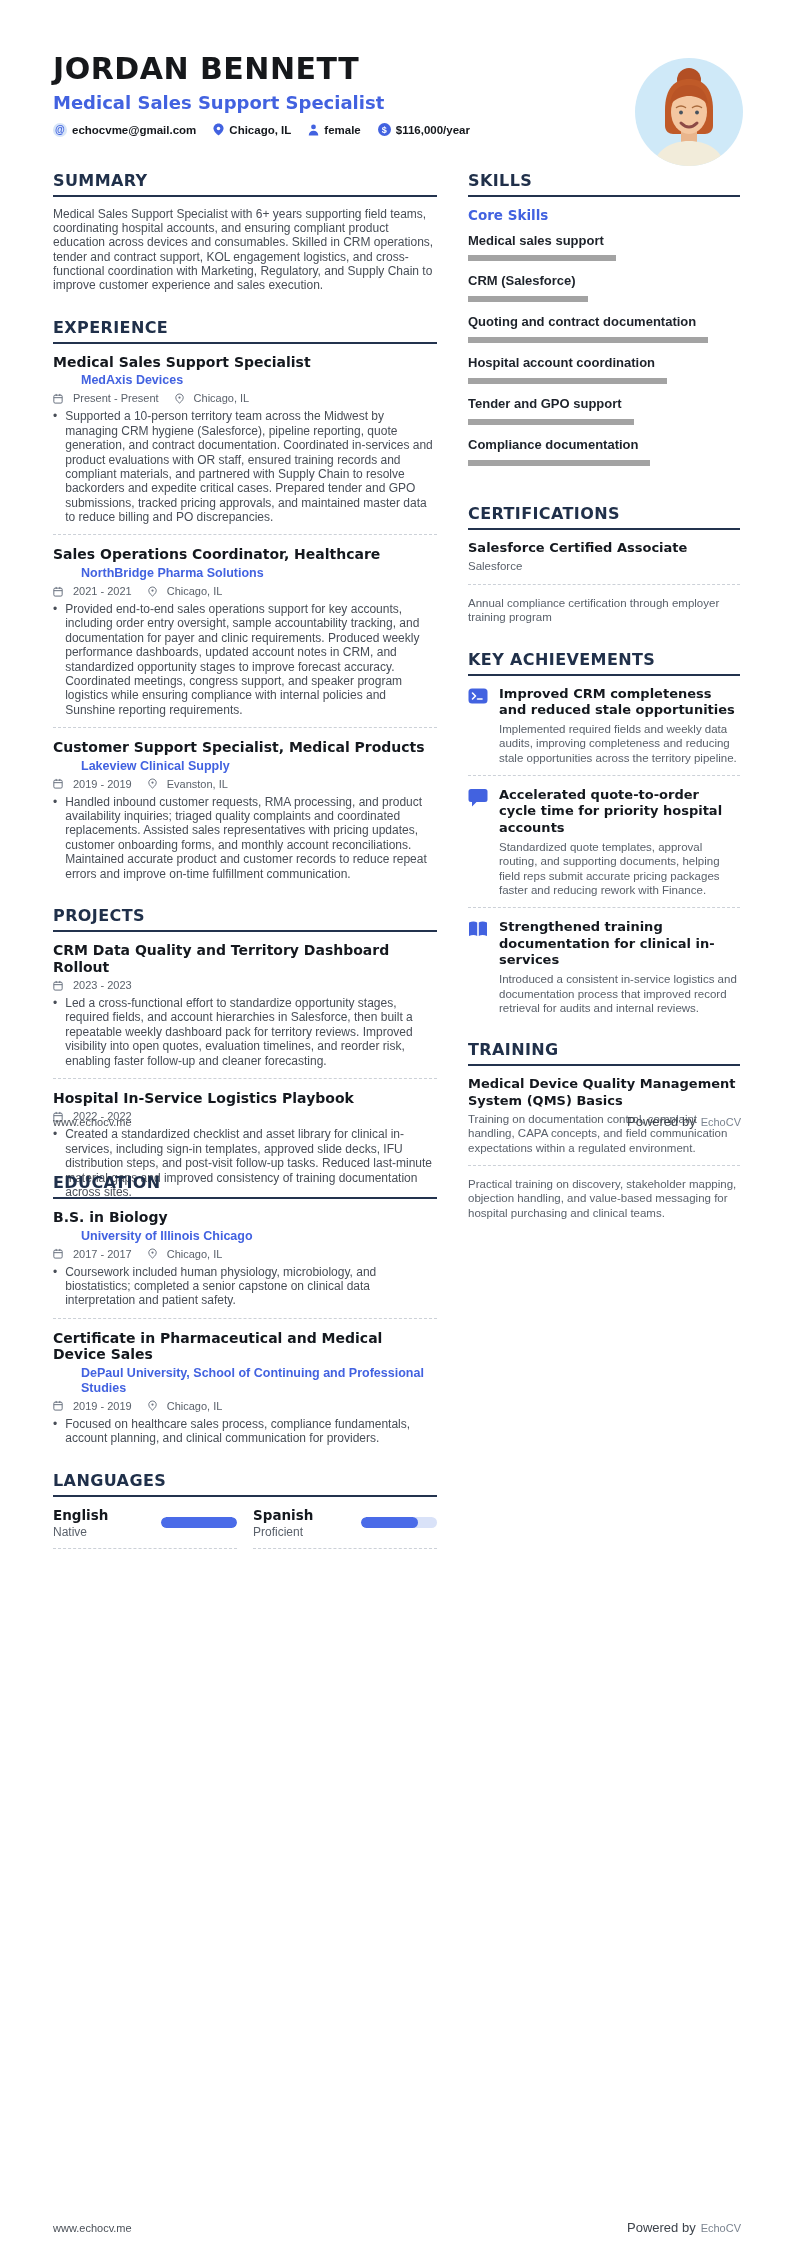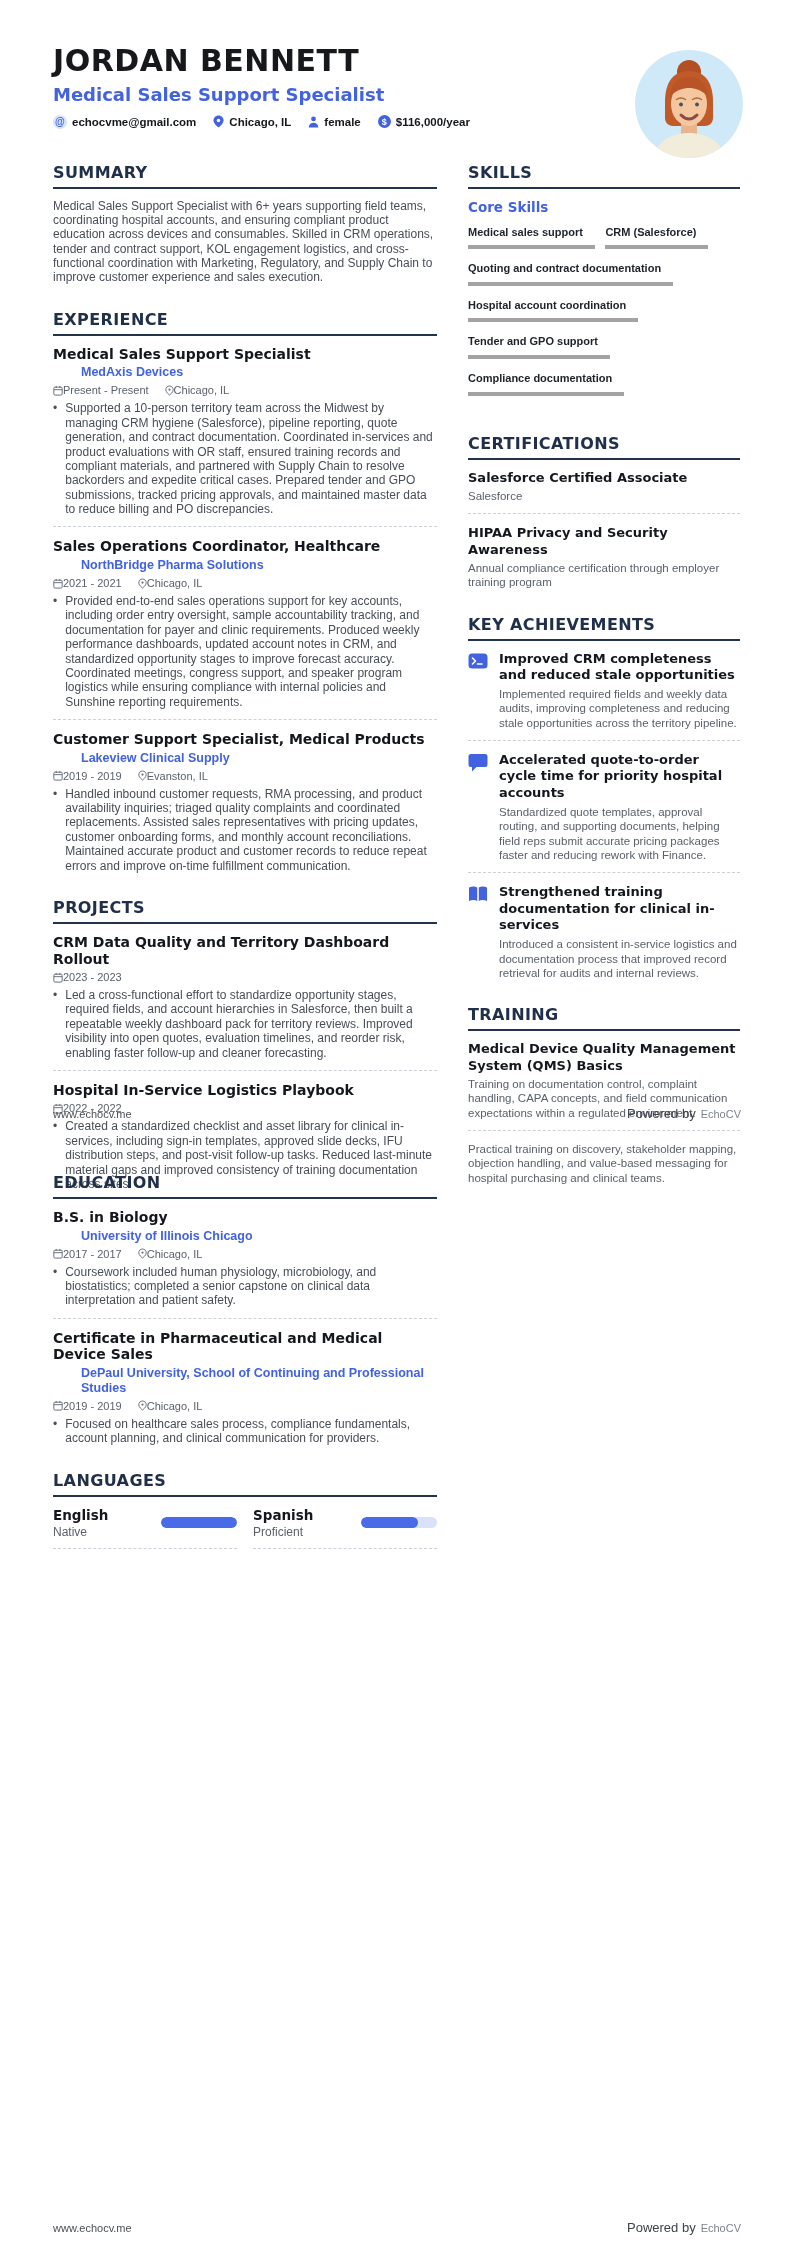--- a/index.html
+++ b/index.html
@@ -1,21 +1,21 @@
 <!DOCTYPE html>
 <html><head>
 <meta charset="utf-8">
 <style>
   * { margin:0; padding:0; box-sizing:border-box; }
   html,body { background:#ffffff; }
   .page { position:relative; width:794px; height:2246px; background:#fff; overflow:hidden;
           font-family:"Liberation Sans", sans-serif; color:#14181e; }
 
   
-  .p1 { position:absolute; top:0; left:0; width:794px; }
+  .p1 { position:absolute; top:8px; left:0; width:794px; }
   .header { padding:45px 53px 0 53px; }
   .name { font-family:"DejaVu Sans", sans-serif; font-size:30px; font-weight:800;
           letter-spacing:.5px; color:#16181b; line-height:1.05; }
   .subtitle { font-family:"DejaVu Sans", sans-serif; font-size:18px; font-weight:800;
               color:#4262e0; margin-top:7px; }
   .contacts { display:flex; align-items:center; gap:17px; margin-top:10px;
               font-size:11.5px; font-weight:700; color:#14171c; }
   .c-item { display:inline-flex; align-items:center; gap:5px; }
   .at-badge { display:inline-flex; width:14px; height:14px; border-radius:50%;
               background:#d7e5f8; color:#4262e0; font-size:10px; font-weight:700;
@@ -34,31 +34,31 @@
   .sec-h { font-family:"DejaVu Sans", sans-serif; font-size:16px; font-weight:800;
            color:#20304a; letter-spacing:.4px; border-bottom:2.5px solid #23334e;
            padding-bottom:5px; margin-bottom:10px; }
   .body-text { font-size:12px; line-height:1.2; color:#484e57; }
 
   
   .entry-title { font-family:"DejaVu Sans", sans-serif; font-size:14px; font-weight:800;
                  color:#14181e; line-height:1.18; }
   .entry-company { font-size:12.5px; font-weight:700; color:#4262e0; margin-top:3px; line-height:1.2;padding-left:28px; }
   .meta { display:flex; align-items:center; gap:16px; font-size:11px; color:#5a616b; margin-top:4px; }
-  .mi { display:inline-flex; align-items:center; gap:0; }
+  .mi { display:inline-flex; align-items:center; gap:10px; }
   .bullet { display:flex; gap:8px; margin-top:5px; }
   .dot { flex:none; color:#484e57; font-size:12px; line-height:1.2; }
   .dash { border:none; border-top:1.5px dashed #ccd1d8; margin:10px 0 11px 0; }
 
   
   .group-label { font-size:13.5px; font-weight:800; color:#4262e0; margin-bottom:11px;
                  font-family:"DejaVu Sans", sans-serif; }
   .chips { line-height:0; }
-  .chip { display:inline-block; font-size:11px; font-weight:800; color:#1d222a;
-          line-height:1.15; border-bottom:4px solid #a3a3a3; padding:0 12px 7px 0;
+  .chip { display:inline-block; font-size:13px; font-weight:800; color:#1d222a;
+          line-height:1.15; border-bottom:6px solid #a3a3a3; padding:0 12px 7px 0;
           margin:0 6px 13px 0; }
 
   
   .ct-name { font-family:"DejaVu Sans", sans-serif; font-size:13px; font-weight:800;
              color:#14181e; line-height:1.25; }
   .ct-sub  { font-size:11.5px; line-height:1.25; color:#5a616b; margin-top:3px; }
 
   
   .ach { display:flex; gap:11px; }
   .ach-ic { flex:none; width:20px; padding-top:1px; }
@@ -279,21 +279,20 @@
         </div>
 
         <div class="section">
           <div class="sec-h">CERTIFICATIONS</div>
           <div>
             <div class="ct-name">Salesforce Certified Associate</div>
             <div class="ct-sub">Salesforce</div>
           </div>
           <hr class="dash">
           <div>
-            <div class="ct-name">HIPAA Privacy and Security Awareness</div>
             <div class="ct-sub">Annual compliance certification through employer training program</div>
           </div>
         </div>
 
         <div class="section">
           <div class="sec-h">KEY ACHIEVEMENTS</div>
 
           <div class="ach">
             <span class="ach-ic">
               <svg width="20" height="18" viewBox="0 0 20 18">

